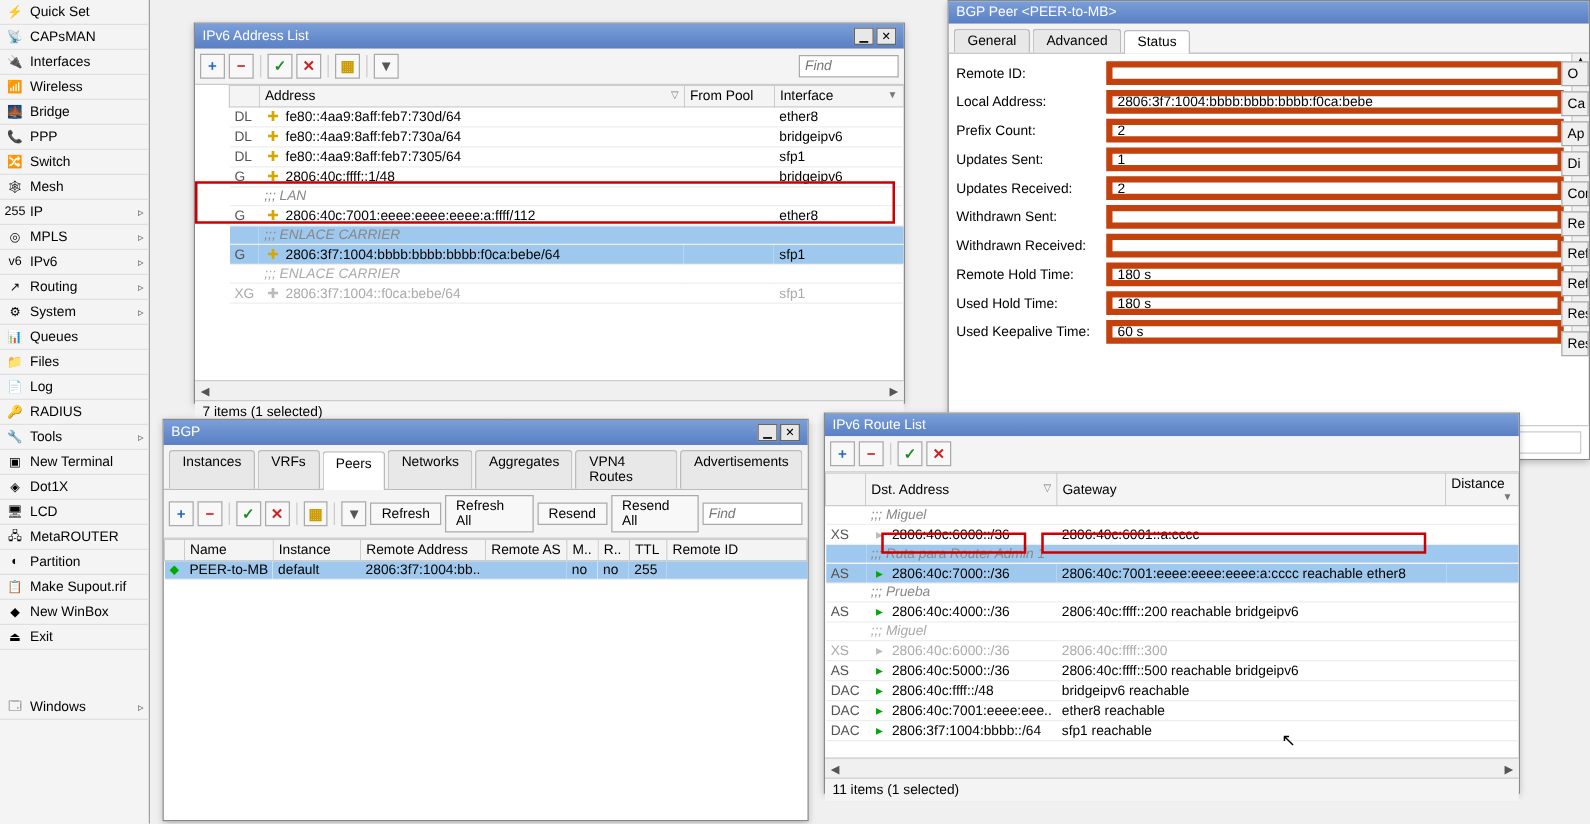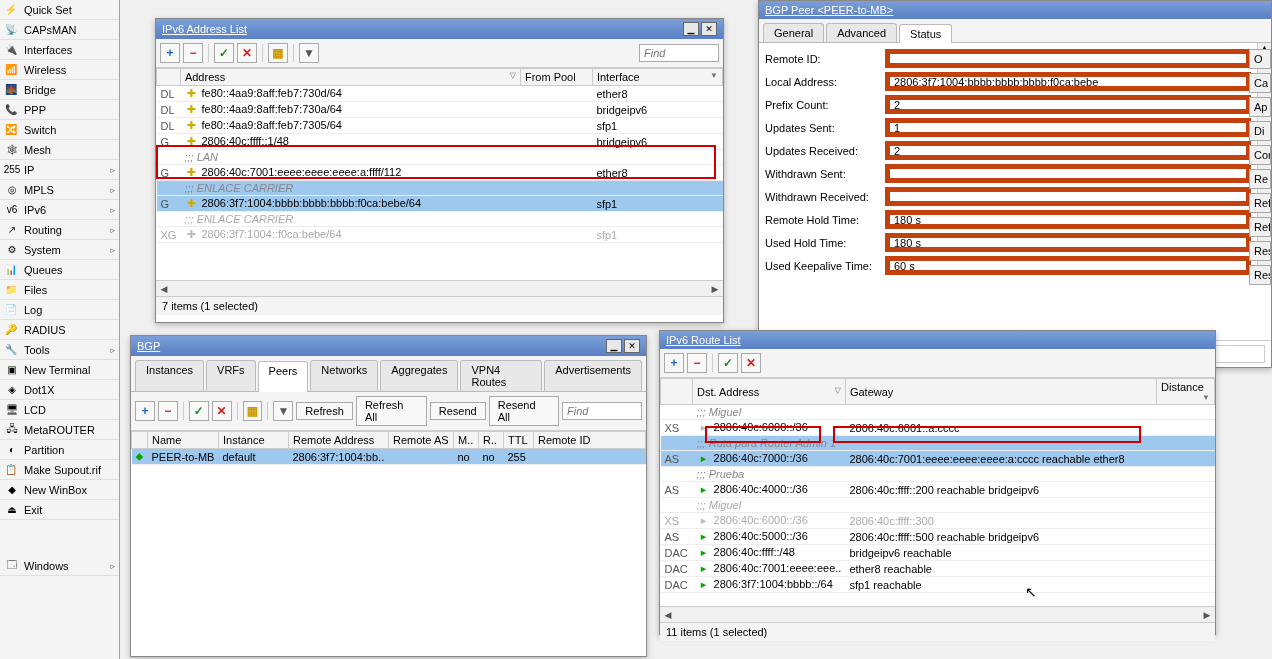--- a/index.html
+++ b/index.html
@@ -7,21 +7,21 @@
   
   
   .sidebar { position: absolute; left: 0; top: 0; width: 120px; height: 659px; background: #f4f4f4; border-right: 1px solid #a0a0a0; }
   .sb-item { display: flex; align-items: center; height: 20px; padding: 0 4px; cursor: pointer; border-bottom: 1px solid #e0e0e0; }
   .sb-icon { width: 16px; height: 16px; margin-right: 4px; display: inline-flex; align-items: center; justify-content: center; font-size: 10px; }
   .sb-arrow { margin-left: auto; color: #666; font-size: 9px; }
   
   
   .win { position: absolute; background: #fff; border: 1px solid #888; box-shadow: 0 2px 6px rgba(0,0,0,0.25); }
   .titlebar { background: linear-gradient(to bottom, #7a9fd8, #5a7fc4); color: #fff; padding: 3px 6px; display: flex; align-items: center; }
-  .title-text { flex: 1; text-decoration: underline; }
+  .title-text { flex: 1; }
   .win-btn { width: 16px; height: 14px; background: #e8e8e8; border: 1px solid #666; margin-left: 2px; display: flex; align-items: center; justify-content: center; color: #000; font-size: 9px; cursor: pointer; }
   
   .toolbar { padding: 4px; border-bottom: 1px solid #ccc; display: flex; align-items: center; gap: 3px; background: #f4f4f4; }
   .tb-btn { width: 20px; height: 20px; border: 1px solid #aaa; background: #f8f8f8; display: flex; align-items: center; justify-content: center; cursor: pointer; font-size: 12px; font-weight: bold; }
   .tb-btn.plus { color: #2266cc; }
   .tb-btn.minus { color: #cc2222; }
   .tb-btn.check { color: #228822; }
   .tb-btn.x { color: #cc2222; }
   .tb-btn.note { color: #cc9900; }
   .tb-btn.filter { color: #555; }
@@ -202,21 +202,21 @@
     <span class="tb-btn minus">−</span>
     <span class="tb-sep"></span>
     <span class="tb-btn check">✓</span>
     <span class="tb-btn x">✕</span>
     <span class="tb-sep"></span>
     <span class="tb-btn note">▦</span>
     <span class="tb-sep"></span>
     <span class="tb-btn filter">▼</span>
     <input class="find-box" placeholder="Find" style="">
   </div>
-  <div style="height:212px; overflow:hidden; position:relative;">
+  <div style="height:236px; overflow:hidden; position:relative;padding-left:27px;">
     <table class="tbl">
       <tbody>
           <tr>
         <th class="flag-col"></th>
         <th style="width:340px;"><span>Address</span><span class="sort">▽</span></th>
         <th style="width:72px;">From Pool</th>
         <th><span>Interface</span><span class="sort">▼</span></th>
       </tr>
       </tbody>
         <tbody id="addr-rows">

